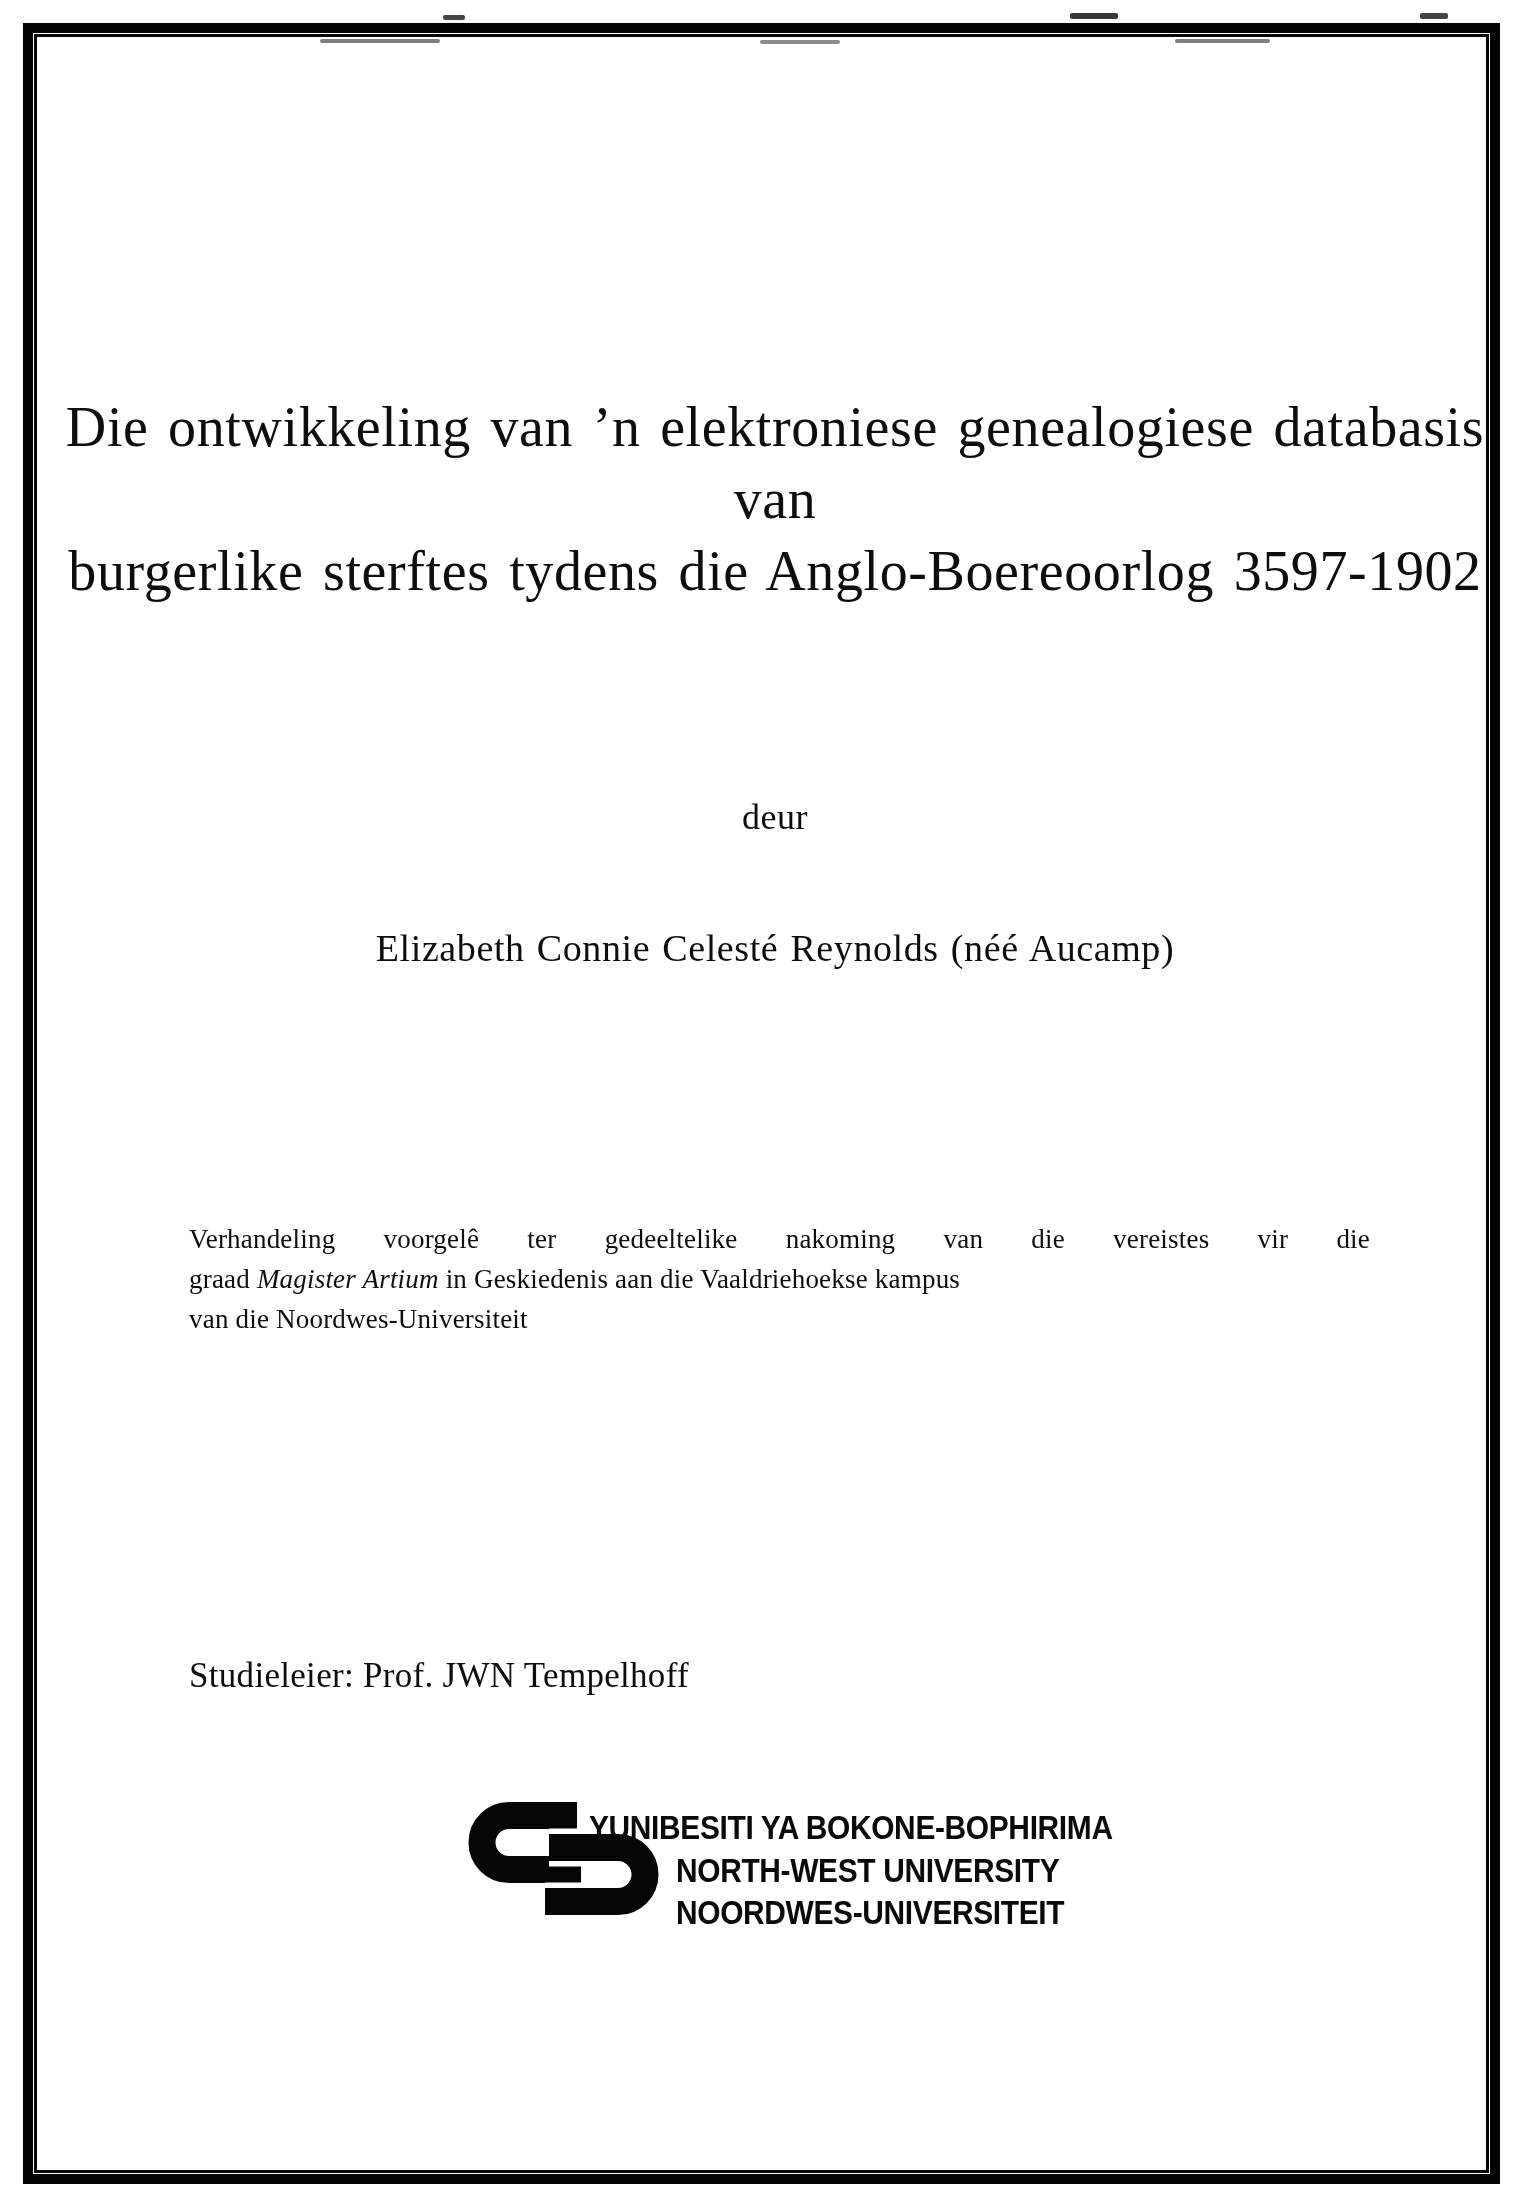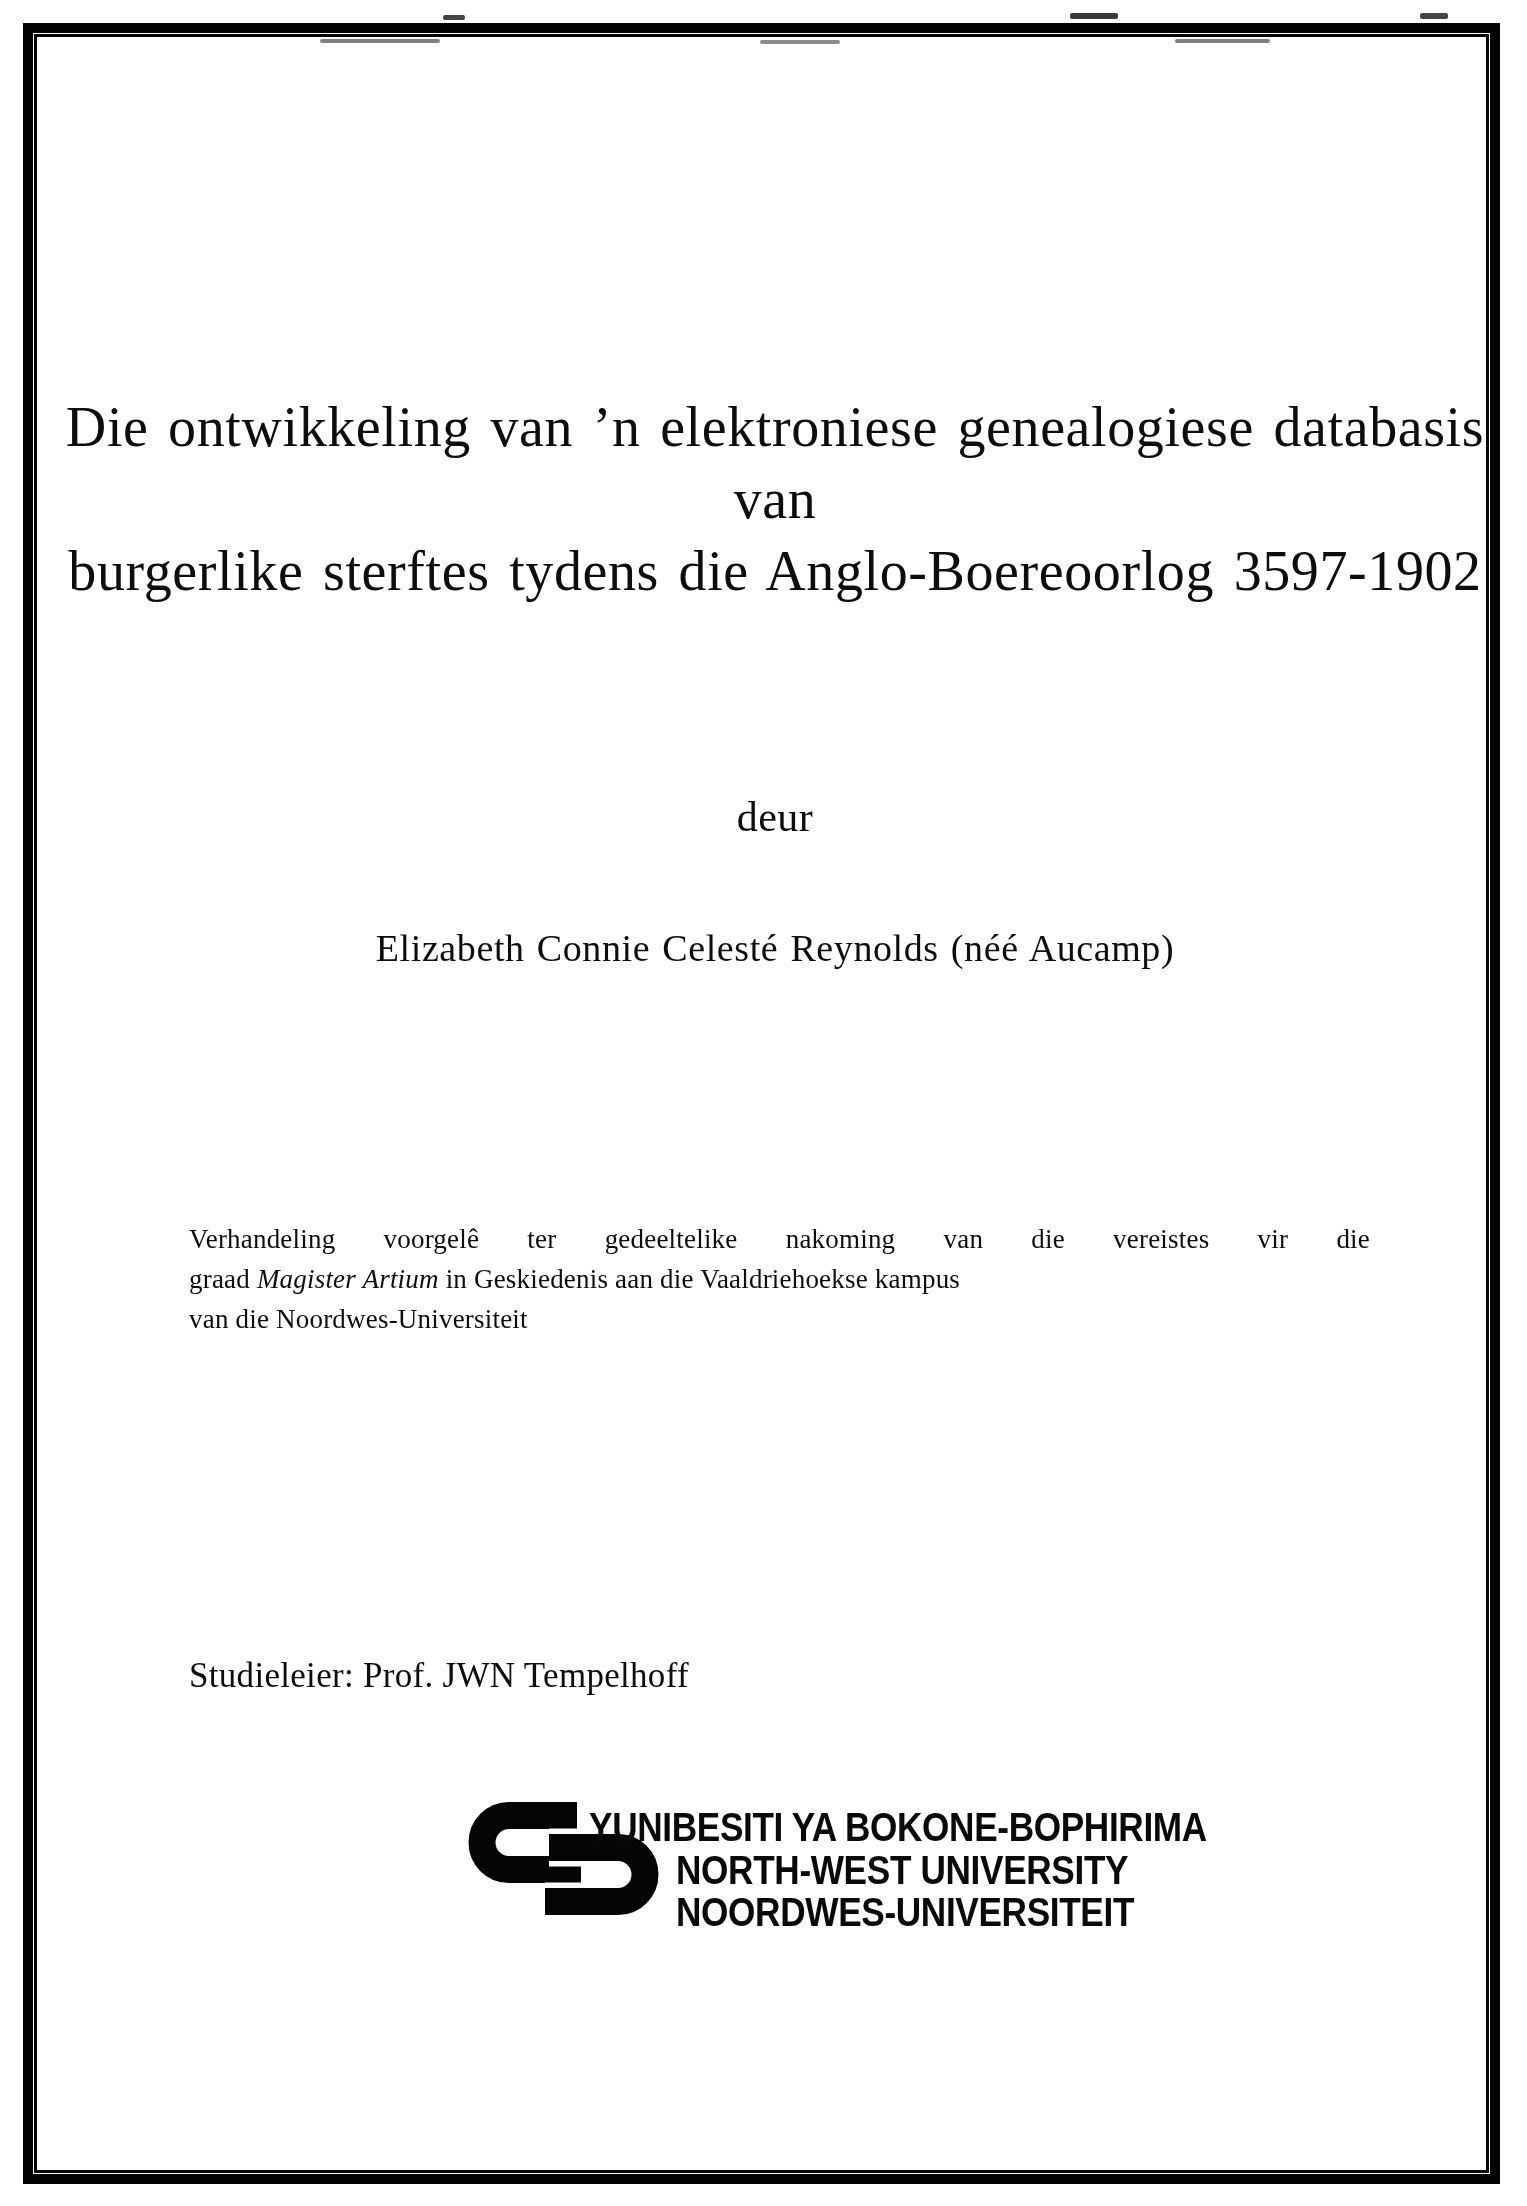--- a/index.html
+++ b/index.html
@@ -22,21 +22,21 @@
   .smudge{position:absolute;background:#161616;border-radius:2px;}
   
   .centered-band{
     position:absolute;left:60px;width:1430px;text-align:center;
   }
   .thesis-title{
     top:391px;font-size:56px;line-height:72px;
     letter-spacing:0.6px;word-spacing:5px;
   }
   .byline{
-    top:795px;font-size:42px;line-height:44px;letter-spacing:0.5px;
+    top:795px;font-size:36px;line-height:44px;letter-spacing:0.5px;
   }
   .author{
     top:924px;font-size:38px;line-height:48px;letter-spacing:0.6px;word-spacing:2px;
   }
   .statement{
     position:absolute;left:189px;width:1181px;top:1219px;
     font-size:27px;line-height:40px;letter-spacing:0.2px;
   }
   .statement .justified{
     text-align:justify;text-align-last:justify;
@@ -46,21 +46,21 @@
     position:absolute;left:189px;top:1637px;
     font-size:35px;line-height:43px;letter-spacing:0.3px;margin-top:17px;
   }
   
   .logo-mark{
     position:absolute;left:463px;top:1800px;width:200px;height:126px;
   }
   .logo-text{
     position:absolute;left:589px;top:1806px;
     font-family:"Liberation Sans","DejaVu Sans",sans-serif;
-    font-weight:700;font-size:40px;line-height:42.5px;
+    font-weight:700;font-size:34px;line-height:42.5px;
     letter-spacing:-0.4px;color:#0a0a0a;white-space:nowrap;
   }
   .logo-text .ltline{transform:scaleX(0.88);transform-origin:left center;}
   .logo-text .indent{margin-left:87px;}
 </style>
 </head>
 <body style="background: rgb(255, 255, 255); color: rgb(13, 13, 13);">
 
 <div class="frame-outer">
   <div class="frame-inner"></div>

